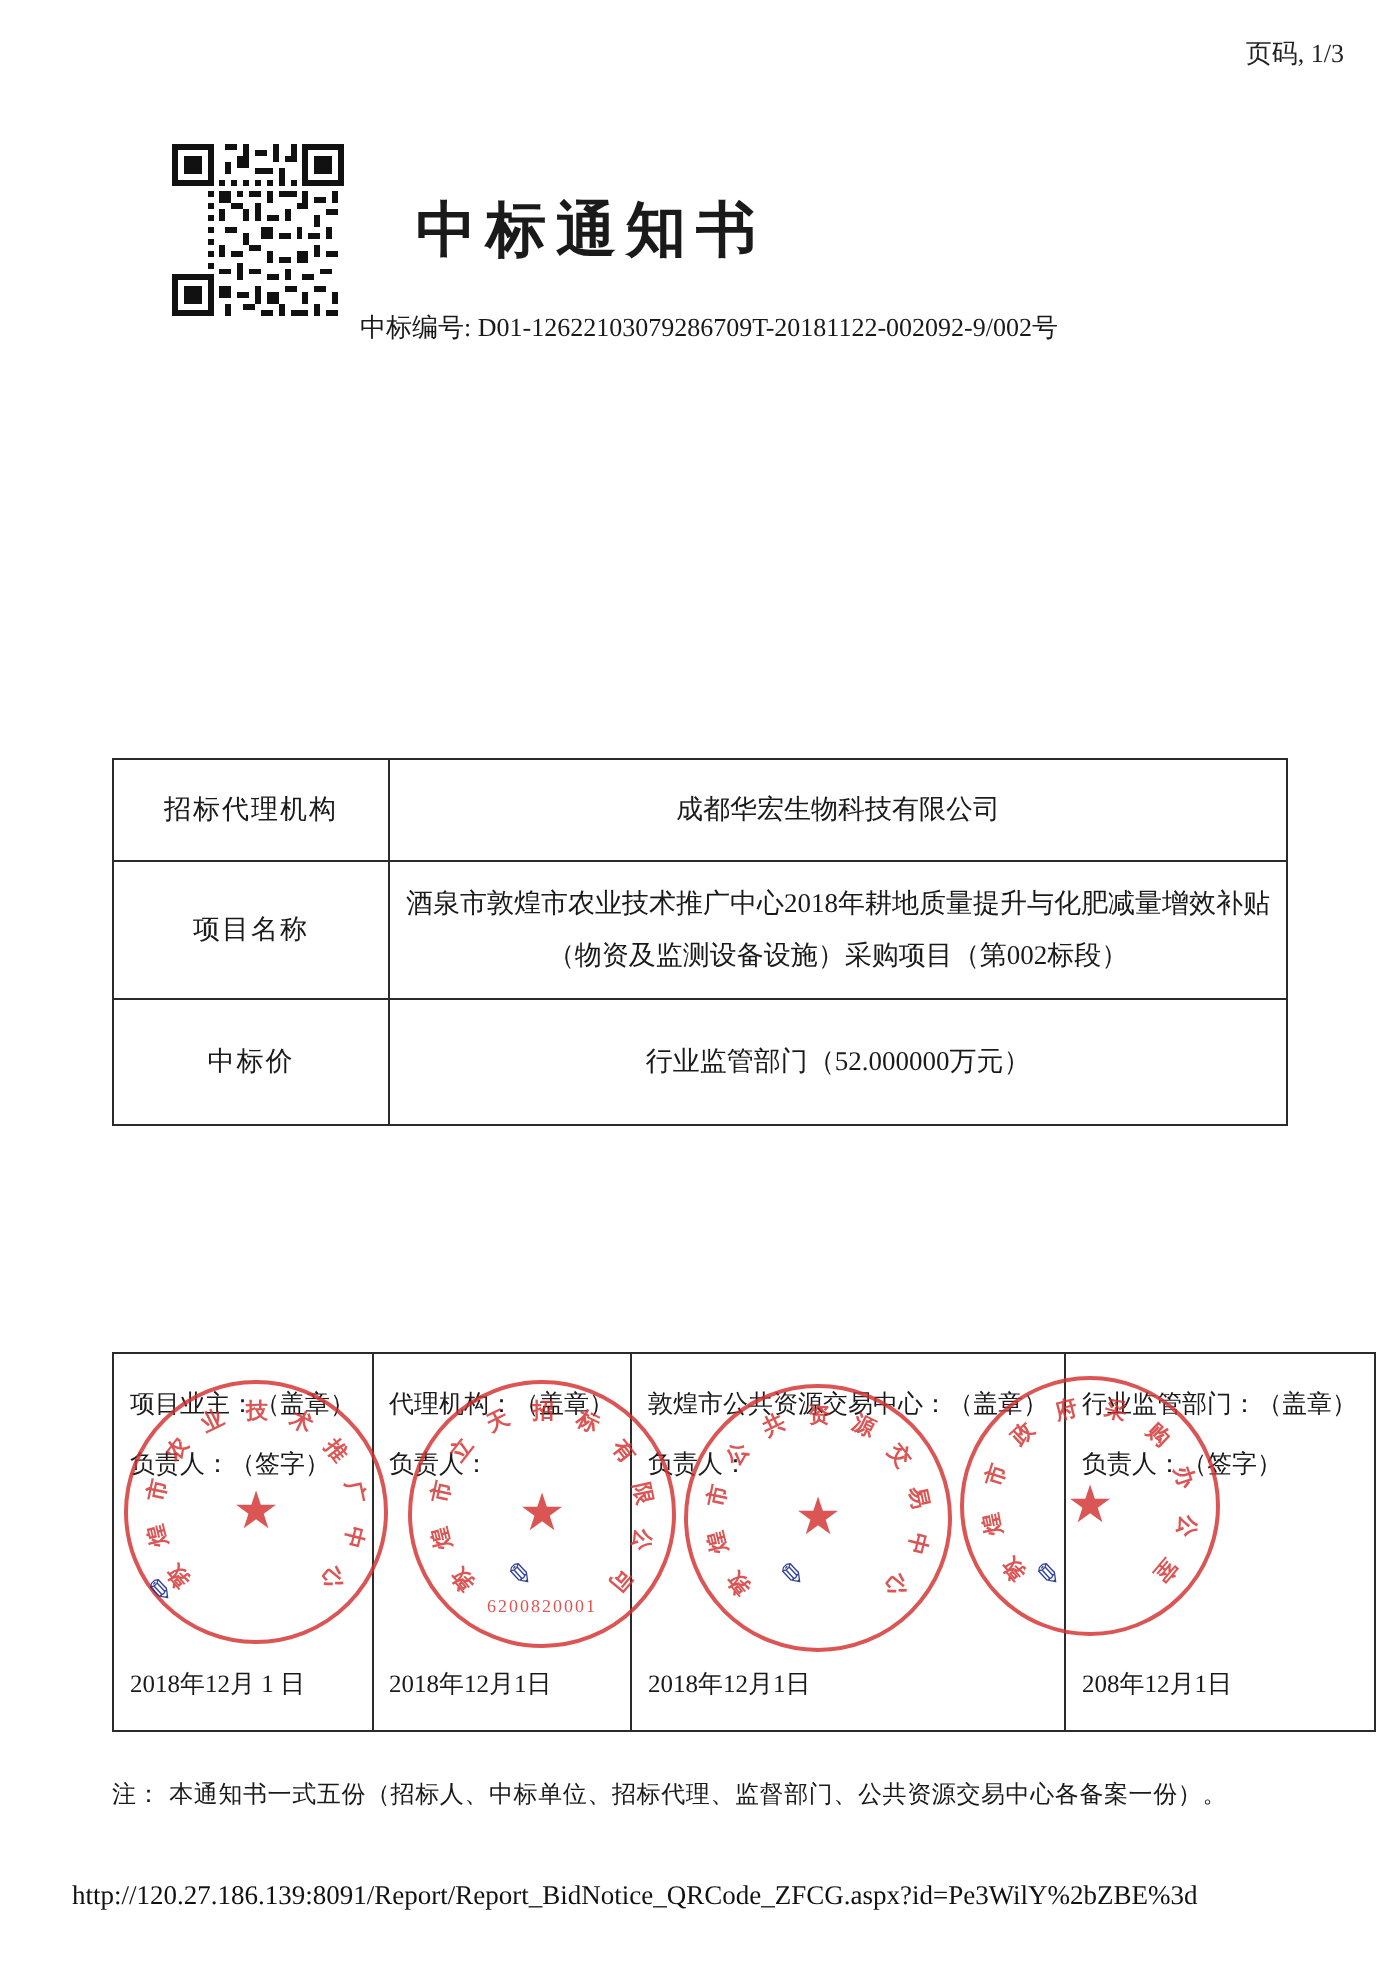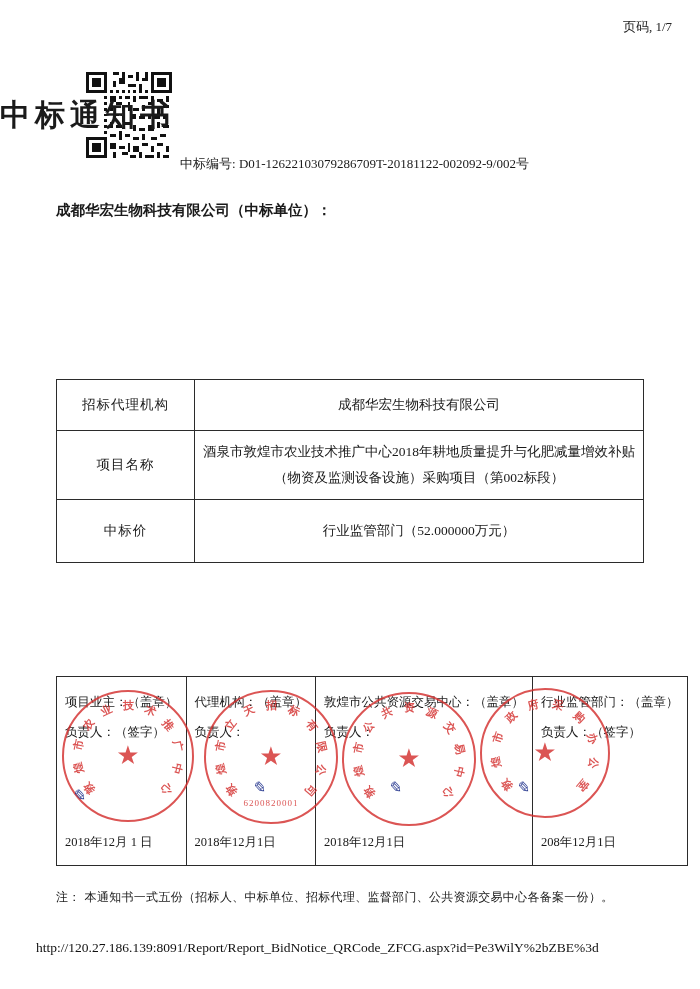--- a/index.html
+++ b/index.html
@@ -37,20 +37,21 @@
     width: 86px;
     height: 86px;
   }
   .qr canvas, .qr svg { display:block; }
 
   .title {
     position: absolute;
     top: 95px;
     left: 0;
     width: 591px;
+    text-align: center;
     font-size: 30px;
     font-weight: bold;
     letter-spacing: 5px;
     font-family: "Liberation Serif", "DejaVu Serif", serif;
   }
   .doc-no {
     position: absolute;
     top: 155px;
     left: 0;
     width: 700px;
@@ -199,21 +200,21 @@
   }
   .hand.ink {
     color: #1d2f8a;
   }
 </style>
 </head>
 <body>
 
 <div class="page">
 
-  <div class="page-num">页码, 1/7</div>
+  <div class="page-num">页码, 1/3</div>
 
   <div class="qr">
     <svg width="86" height="86" viewBox="0 0 29 29" shape-rendering="crispEdges">
       <rect width="29" height="29" fill="#ffffff"></rect>
       <g fill="#111111">
 
         <rect x="0" y="0" width="7" height="1"></rect>
           <rect x="0" y="6" width="7" height="1"></rect>
         <rect x="0" y="0" width="1" height="7"></rect>
           <rect x="6" y="0" width="1" height="7"></rect>
@@ -314,21 +315,20 @@
     </svg>
   </div>
 
   <div class="title">中标通知书</div>
 
   <div class="doc-no">
     <span>中标编号:</span>
     <span>D01-12622103079286709T-20181122-002092-9/002号</span>
   </div>
 
-  <div class="recipient">成都华宏生物科技有限公司（中标单位）：</div>
 
 
   <table class="info">
     <tbody>
       <tr>
         <td class="label h50">招标代理机构</td>
         <td class="value">成都华宏生物科技有限公司</td>
       </tr>
       <tr>
         <td class="label h68">项目名称</td>

